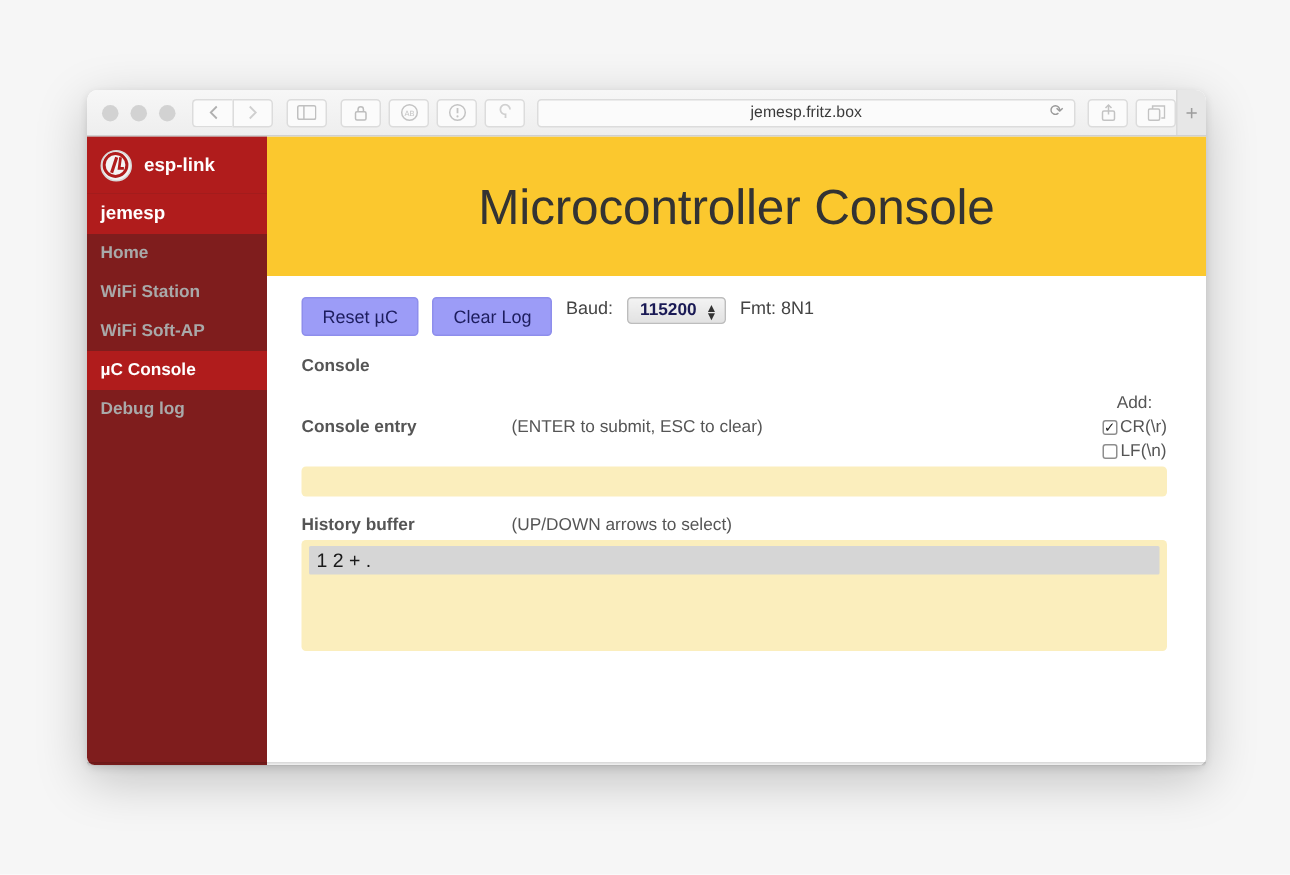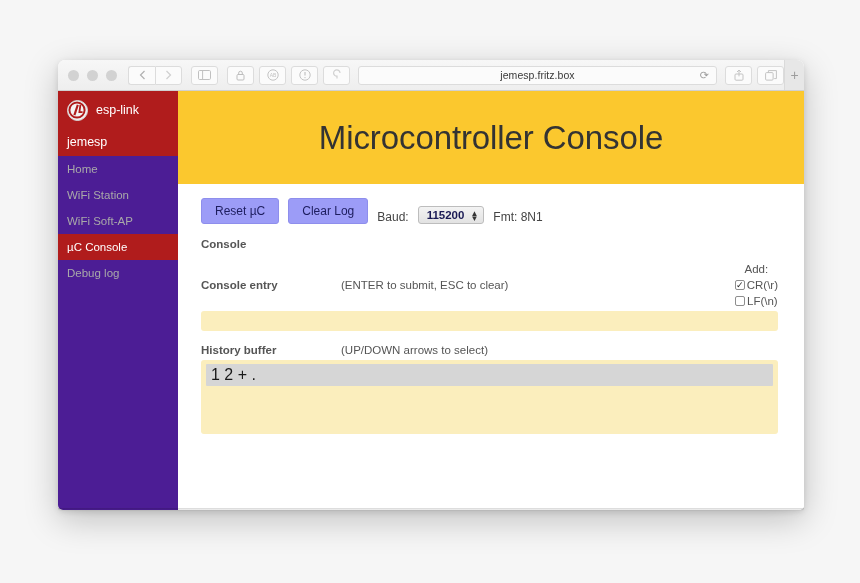--- a/index.html
+++ b/index.html
@@ -114,22 +114,23 @@
   
   .page {
     display: flex;
     height: 419px;
     background: #ffffff;
   }
 
   
   .sidebar {
     width: 120px;
-    background: #4c1d95;
+    background: #7f1d1d;
     flex: none;
+    font-weight: bold;
   }
   .brand {
     background: #b01c1c;
     height: 38px;
     display: flex;
     align-items: center;
     padding-left: 9px;
     gap: 8px;
     box-sizing: border-box;
   }
@@ -189,21 +190,21 @@
     letter-spacing: -0.1px;
   }
 
   .main {
     padding: 14px 26px 0 23px;
     box-sizing: border-box;
   }
 
   .toolrow {
     display: flex;
-    align-items: flex-end;
+    align-items: flex-start;
     gap: 9px;
     margin-bottom: 14px;
   }
   .btn {
     background: #9c9cf7;
     border: 1px solid #8e8eec;
     border-radius: 3px;
     color: #1d1d5e;
     font-size: 12px;
     padding: 5px 13px;
@@ -296,21 +297,21 @@
   }
   .histbox {
     background: #fbeebd;
     border-radius: 3px;
     height: 74px;
     padding: 4px 5px;
     box-sizing: border-box;
   }
   .histsel {
     background: #d6d6d6;
-    font-size: 16px;
+    font-size: 13px;
     color: #1a1a1a;
     padding: 2px 5px;
     border-radius: 1px;
   }
 
   .scrollshadow {
     position: absolute;
     left: 58px;
     top: 508px;
     width: 746px;

